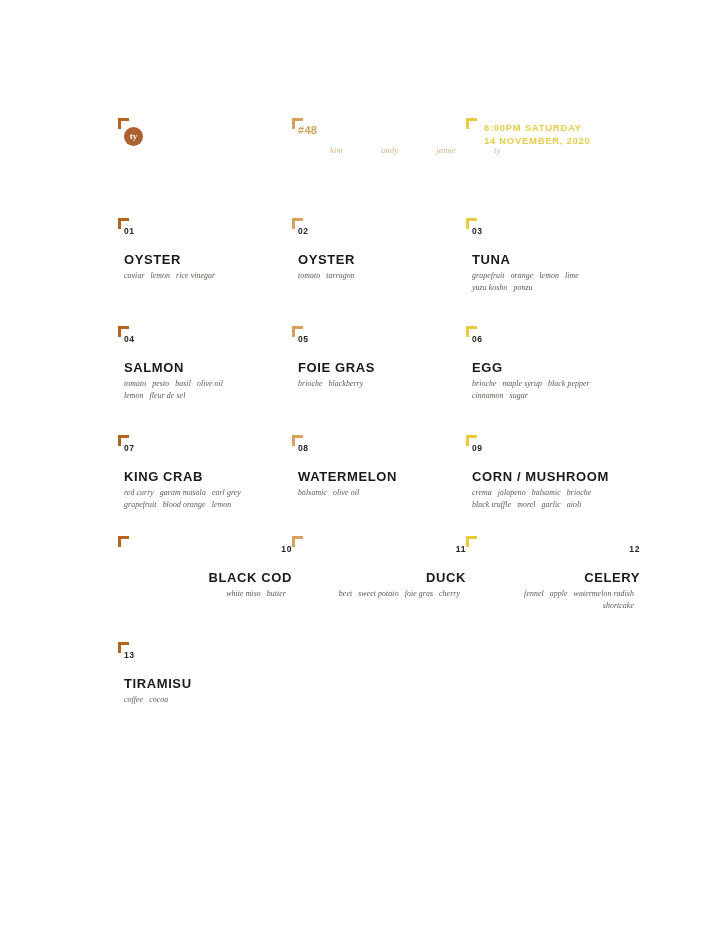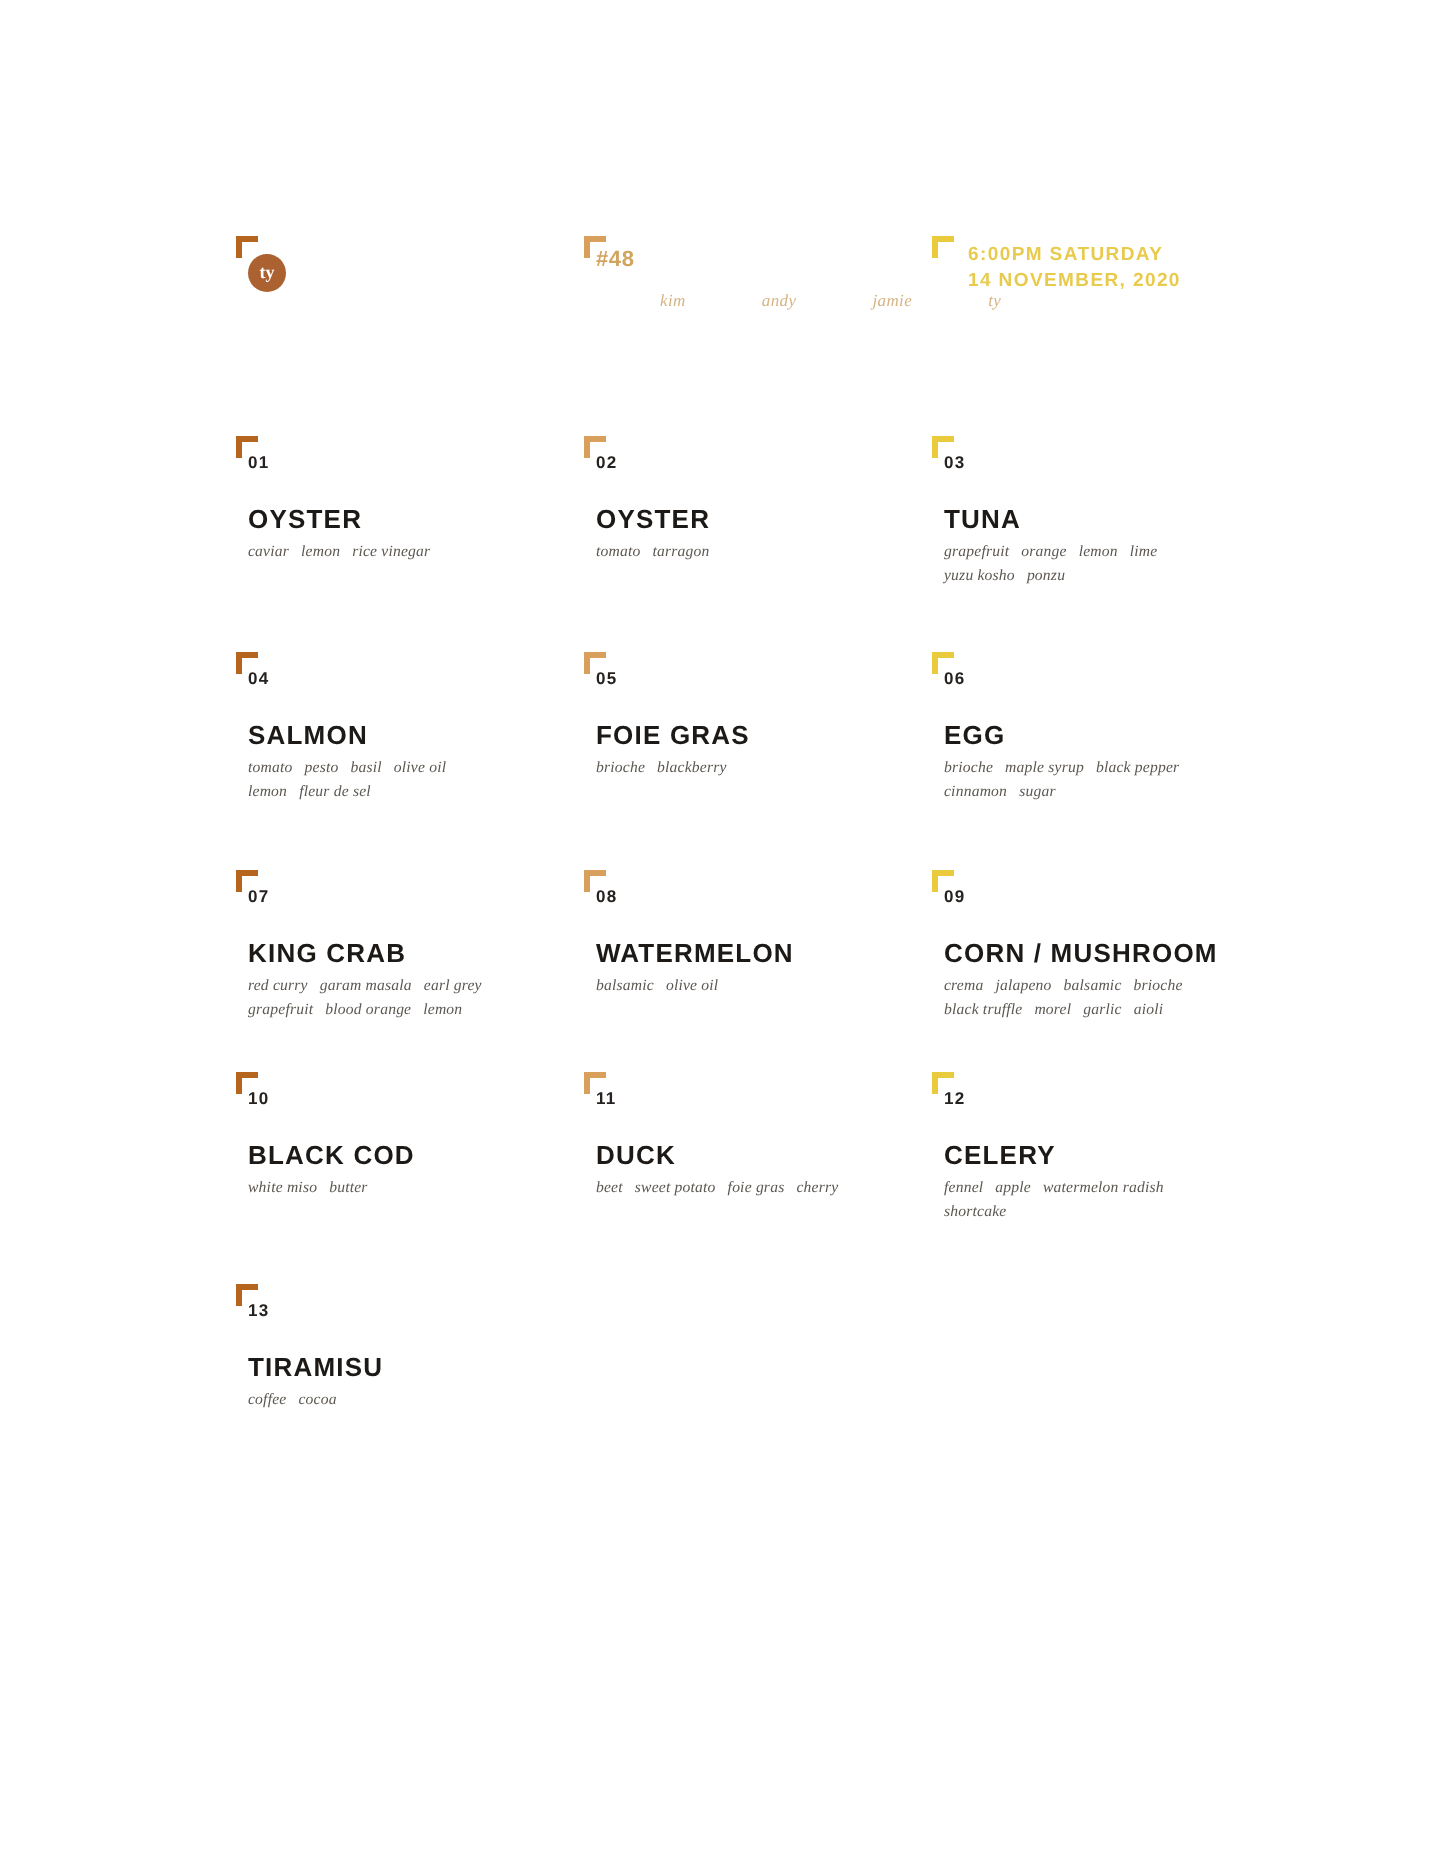--- a/index.html
+++ b/index.html
@@ -255,21 +255,21 @@
         </div>
         <div class="cell">
           <div class="corner c3"></div>
           <div class="dish">
             <div class="dish-num">09</div>
             <div class="dish-name">CORN / MUSHROOM</div>
             <div class="dish-ing"><span class="ing">crema</span><span class="ing">jalapeno</span><span class="ing">balsamic</span><span class="ing">brioche</span><br><span class="ing">black truffle</span><span class="ing">morel</span><span class="ing">garlic</span><span class="ing">aioli</span></div>
           </div>
         </div>
       </div>
-      <div class="row" style="position: absolute; top: 318px; left: 0px; width: 520px;">
+      <div class="row" style="position: absolute; top: 318px; left: 0px; width: 520px; text-align: right;">
         <div class="cell">
           <div class="corner c1"></div>
           <div class="dish">
             <div class="dish-num">10</div>
             <div class="dish-name">BLACK COD</div>
             <div class="dish-ing"><span class="ing">white miso</span><span class="ing">butter</span></div>
           </div>
         </div>
         <div class="cell">
           <div class="corner c2"></div>

